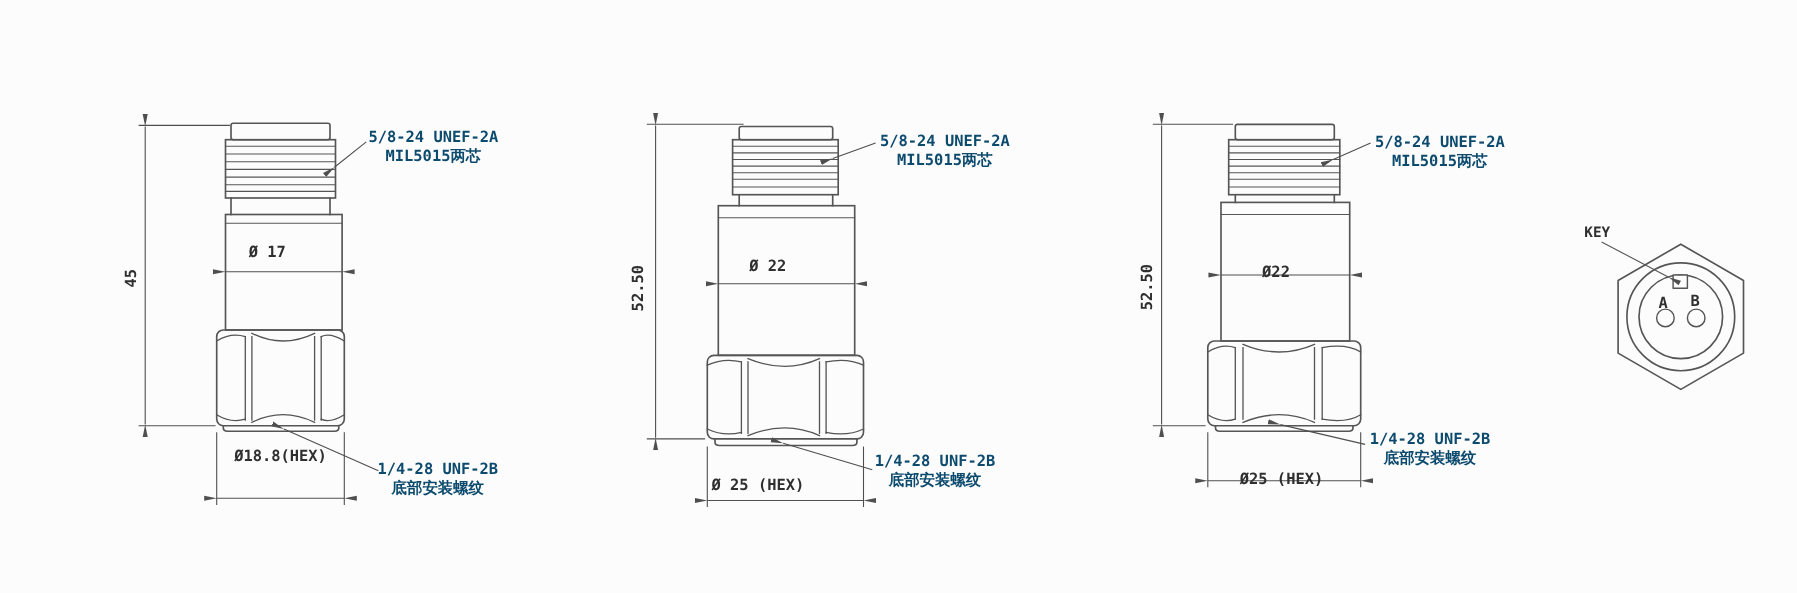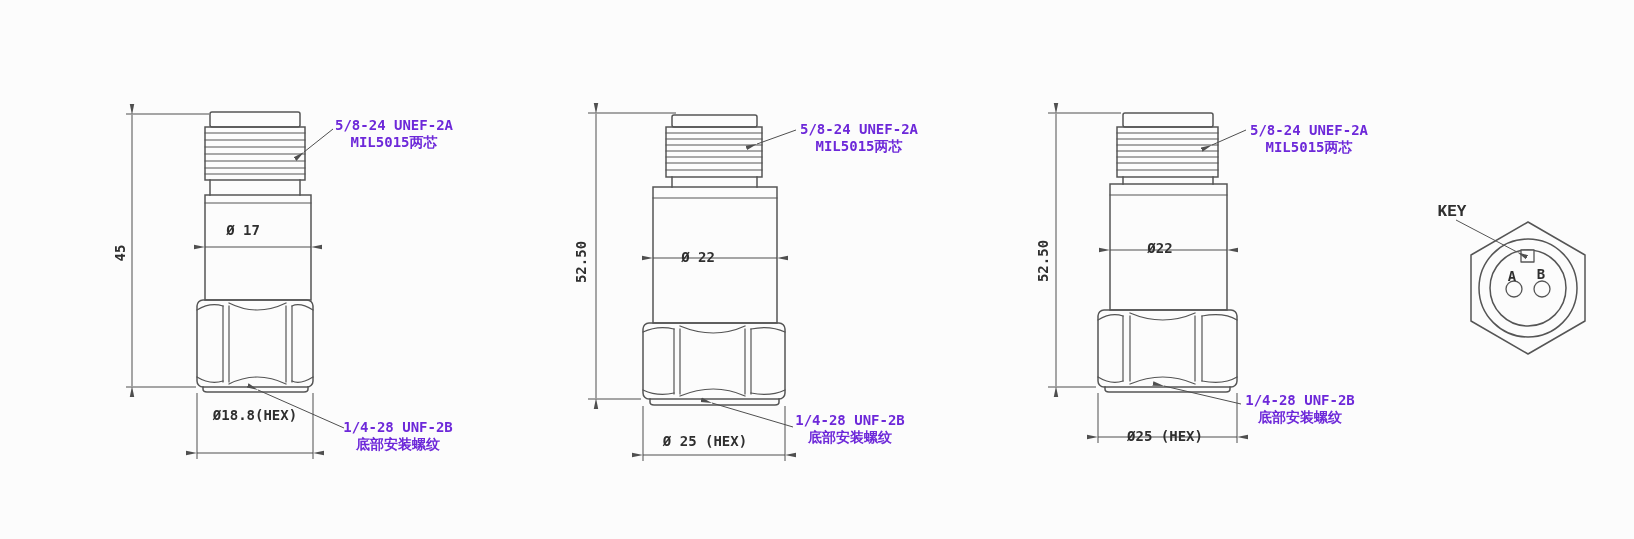--- a/index.html
+++ b/index.html
@@ -2,23 +2,23 @@
 <html><head>
 <meta charset="utf-8">
 <style>
   html,body{margin:0;padding:0;background:#fcfcfc;}
   .stage{position:relative;width:1634px;height:539px;background:#fcfcfc;overflow:hidden;
          font-family:"DejaVu Sans Mono","Liberation Mono",monospace;}
   .stage svg{position:absolute;left:0;top:0;}
   .lbl{position:absolute;color:#2f2f2f;font-weight:700;font-size:14px;white-space:nowrap;
        transform:translate(-50%,-50%);}
   .lbl.rot{transform:translate(-50%,-50%) rotate(-90deg);}
-  .lbl.big{font-size:16px;font-family:Liberation Mono, monospace;}
+  .lbl.big{font-size:13px;}
   .lbl.pin{font-size:14px;}
-  .note{position:absolute;color:#6d28d9;font-weight:700;font-size:14px;line-height:17px;
+  .note{position:absolute;color:#0c4a6e;font-weight:700;font-size:14px;line-height:17px;
         text-align:center;width:132px;white-space:nowrap;}
 </style>
 </head>
 <body>
 
 <div class="stage">
 
   <svg width="1634" height="539" viewBox="0 0 1634 539">
     <defs>
       <marker id="arw" viewBox="0 0 12 6" refX="0.6" refY="3" markerWidth="12" markerHeight="6" markerUnits="userSpaceOnUse" orient="auto-start-reverse">
@@ -118,22 +118,22 @@
   <div class="note" style="left:328px;top:117px">
     <div>5/8-24 UNEF-2A</div>
     <div>MIL5015两芯</div>
   </div>
   <div class="note" style="left:332px;top:419px">
     <div>1/4-28 UNF-2B</div>
     <div>底部安装螺纹</div>
   </div>
 
   <div class="lbl rot" style="left:581px;top:262px">52.50</div>
-  <div class="lbl" style="left:698px;top:257px">Ø 22</div>
-  <div class="lbl" style="left:705px;top:441px">Ø 25 (HEX)</div>
+  <div class="lbl" style="left:698px;top:242px">Ø 22</div>
+  <div class="lbl" style="left:689px;top:441px">Ø 25 (HEX)</div>
   <div class="note" style="left:793px;top:121px">
     <div>5/8-24 UNEF-2A</div>
     <div>MIL5015两芯</div>
   </div>
   <div class="note" style="left:784px;top:412px">
     <div>1/4-28 UNF-2B</div>
     <div>底部安装螺纹</div>
   </div>
 
   <div class="lbl rot" style="left:1043px;top:261px">52.50</div>

